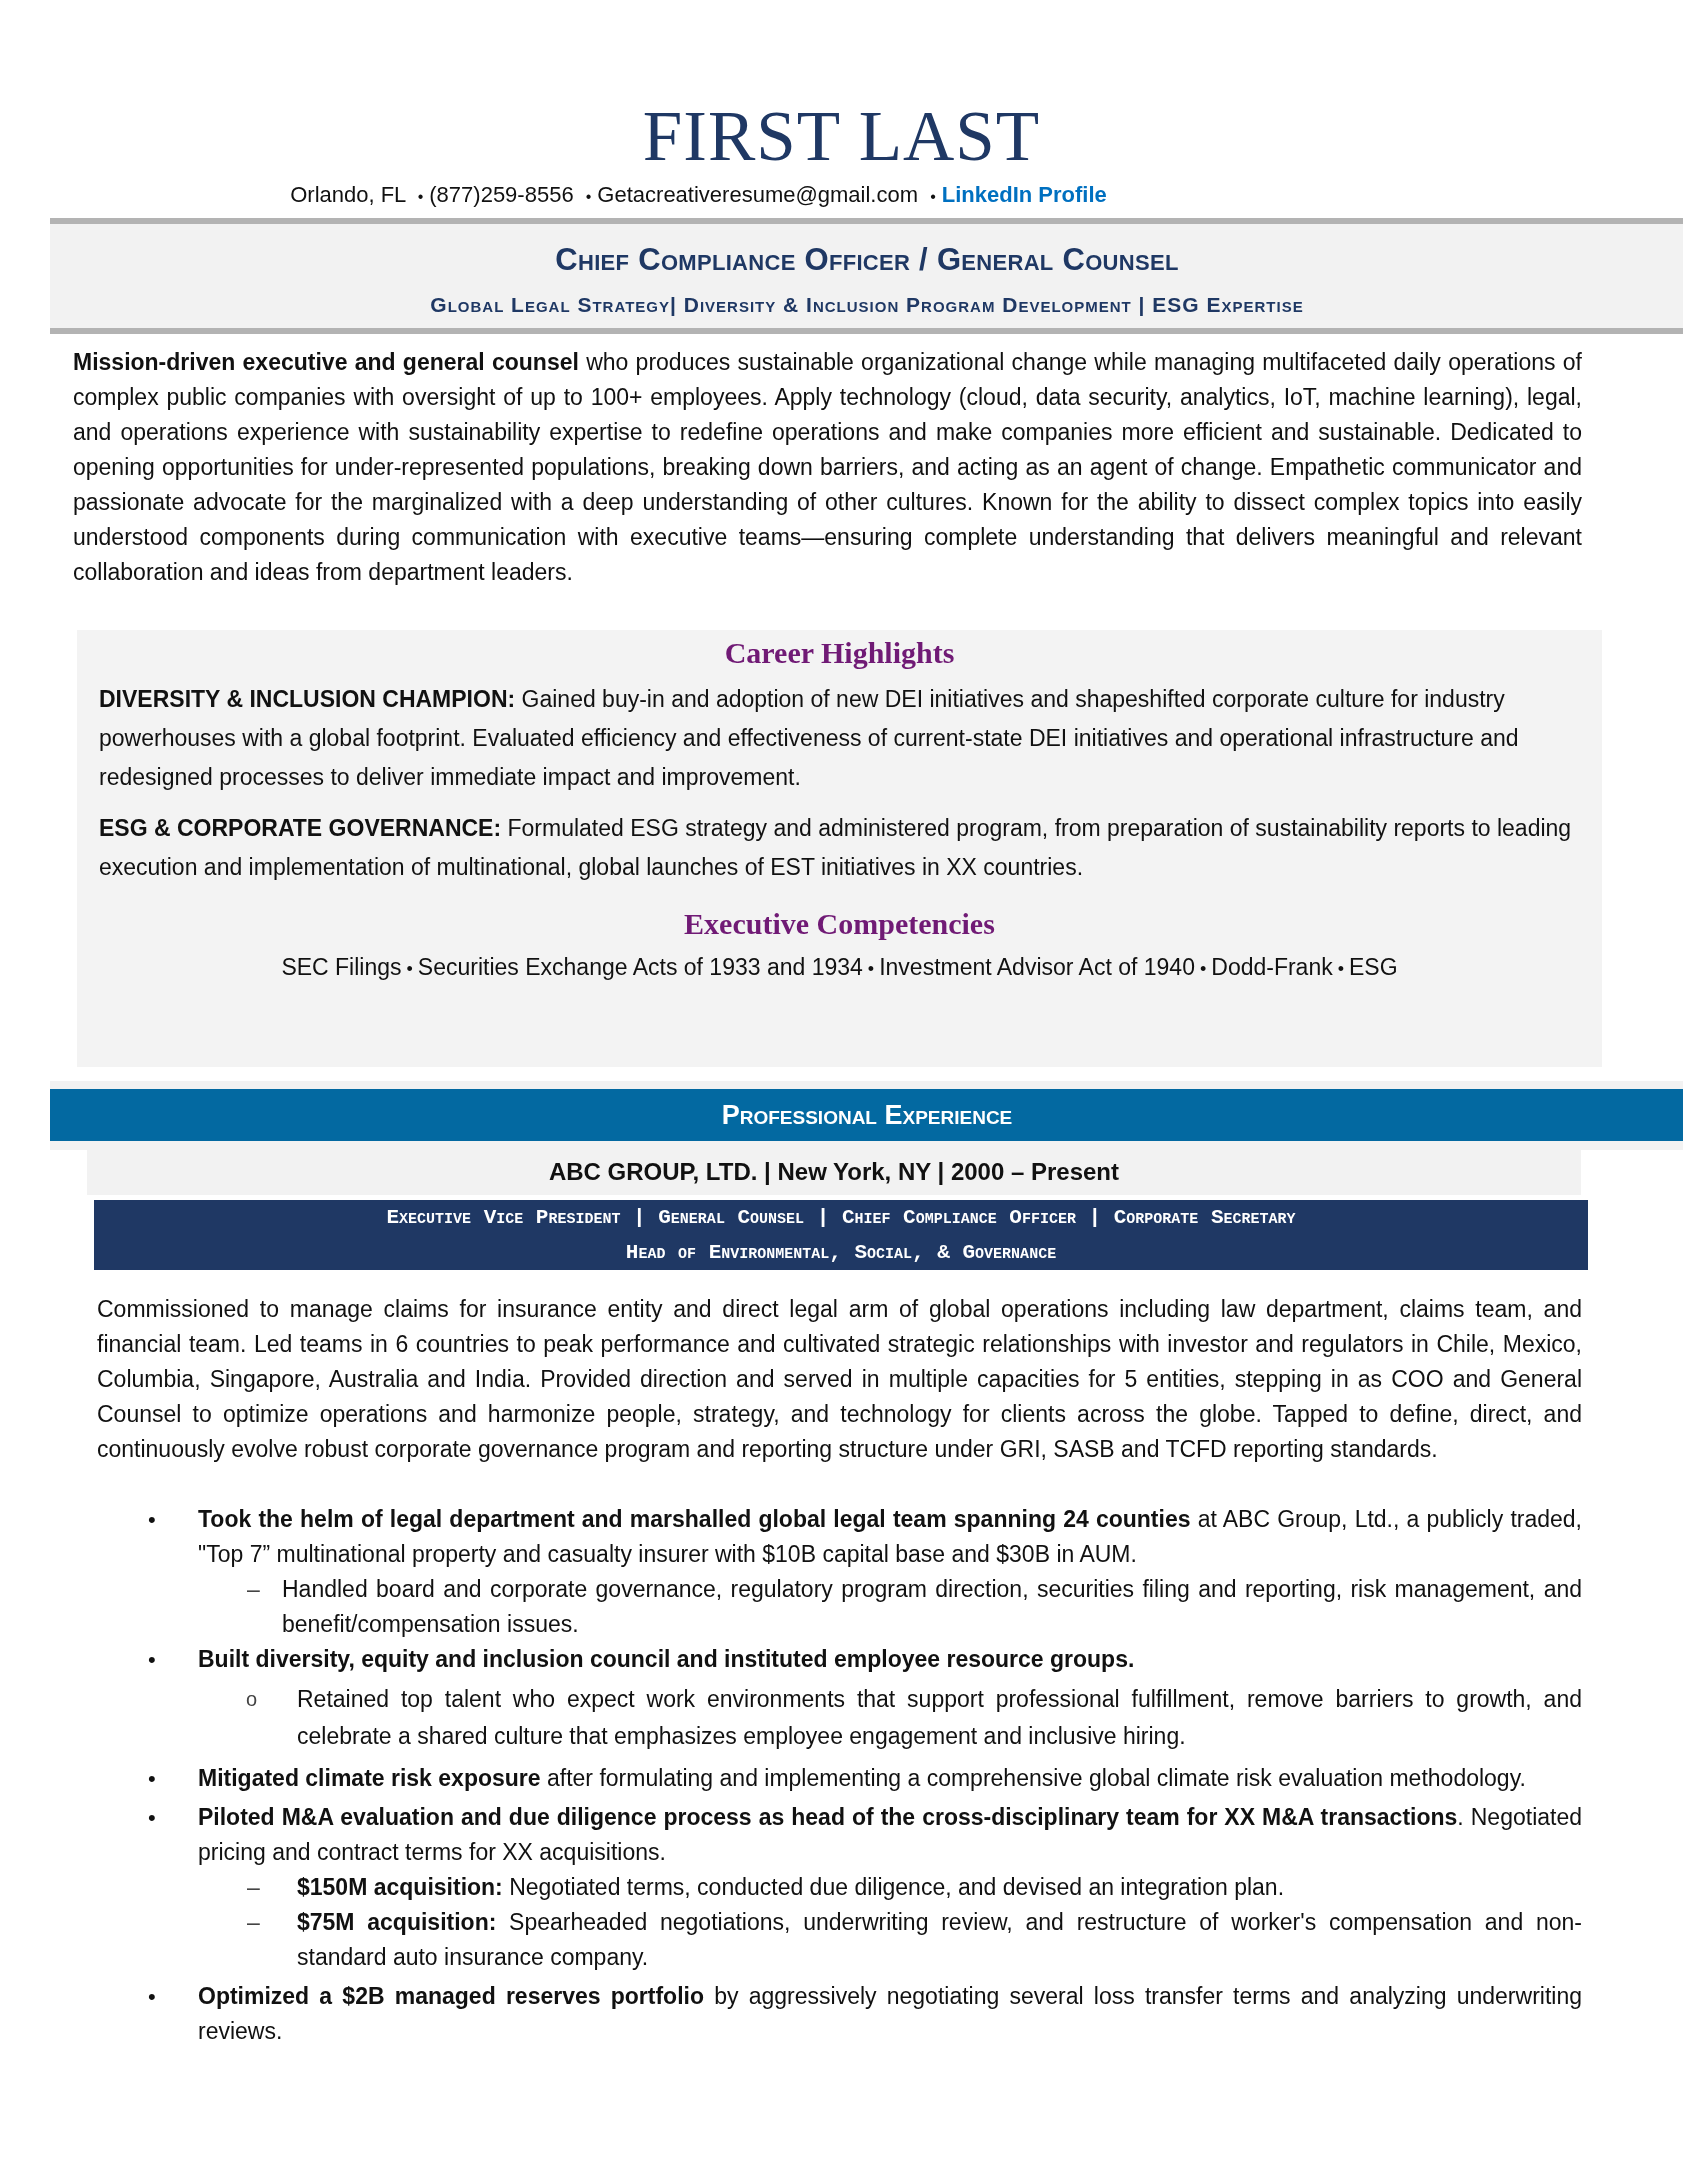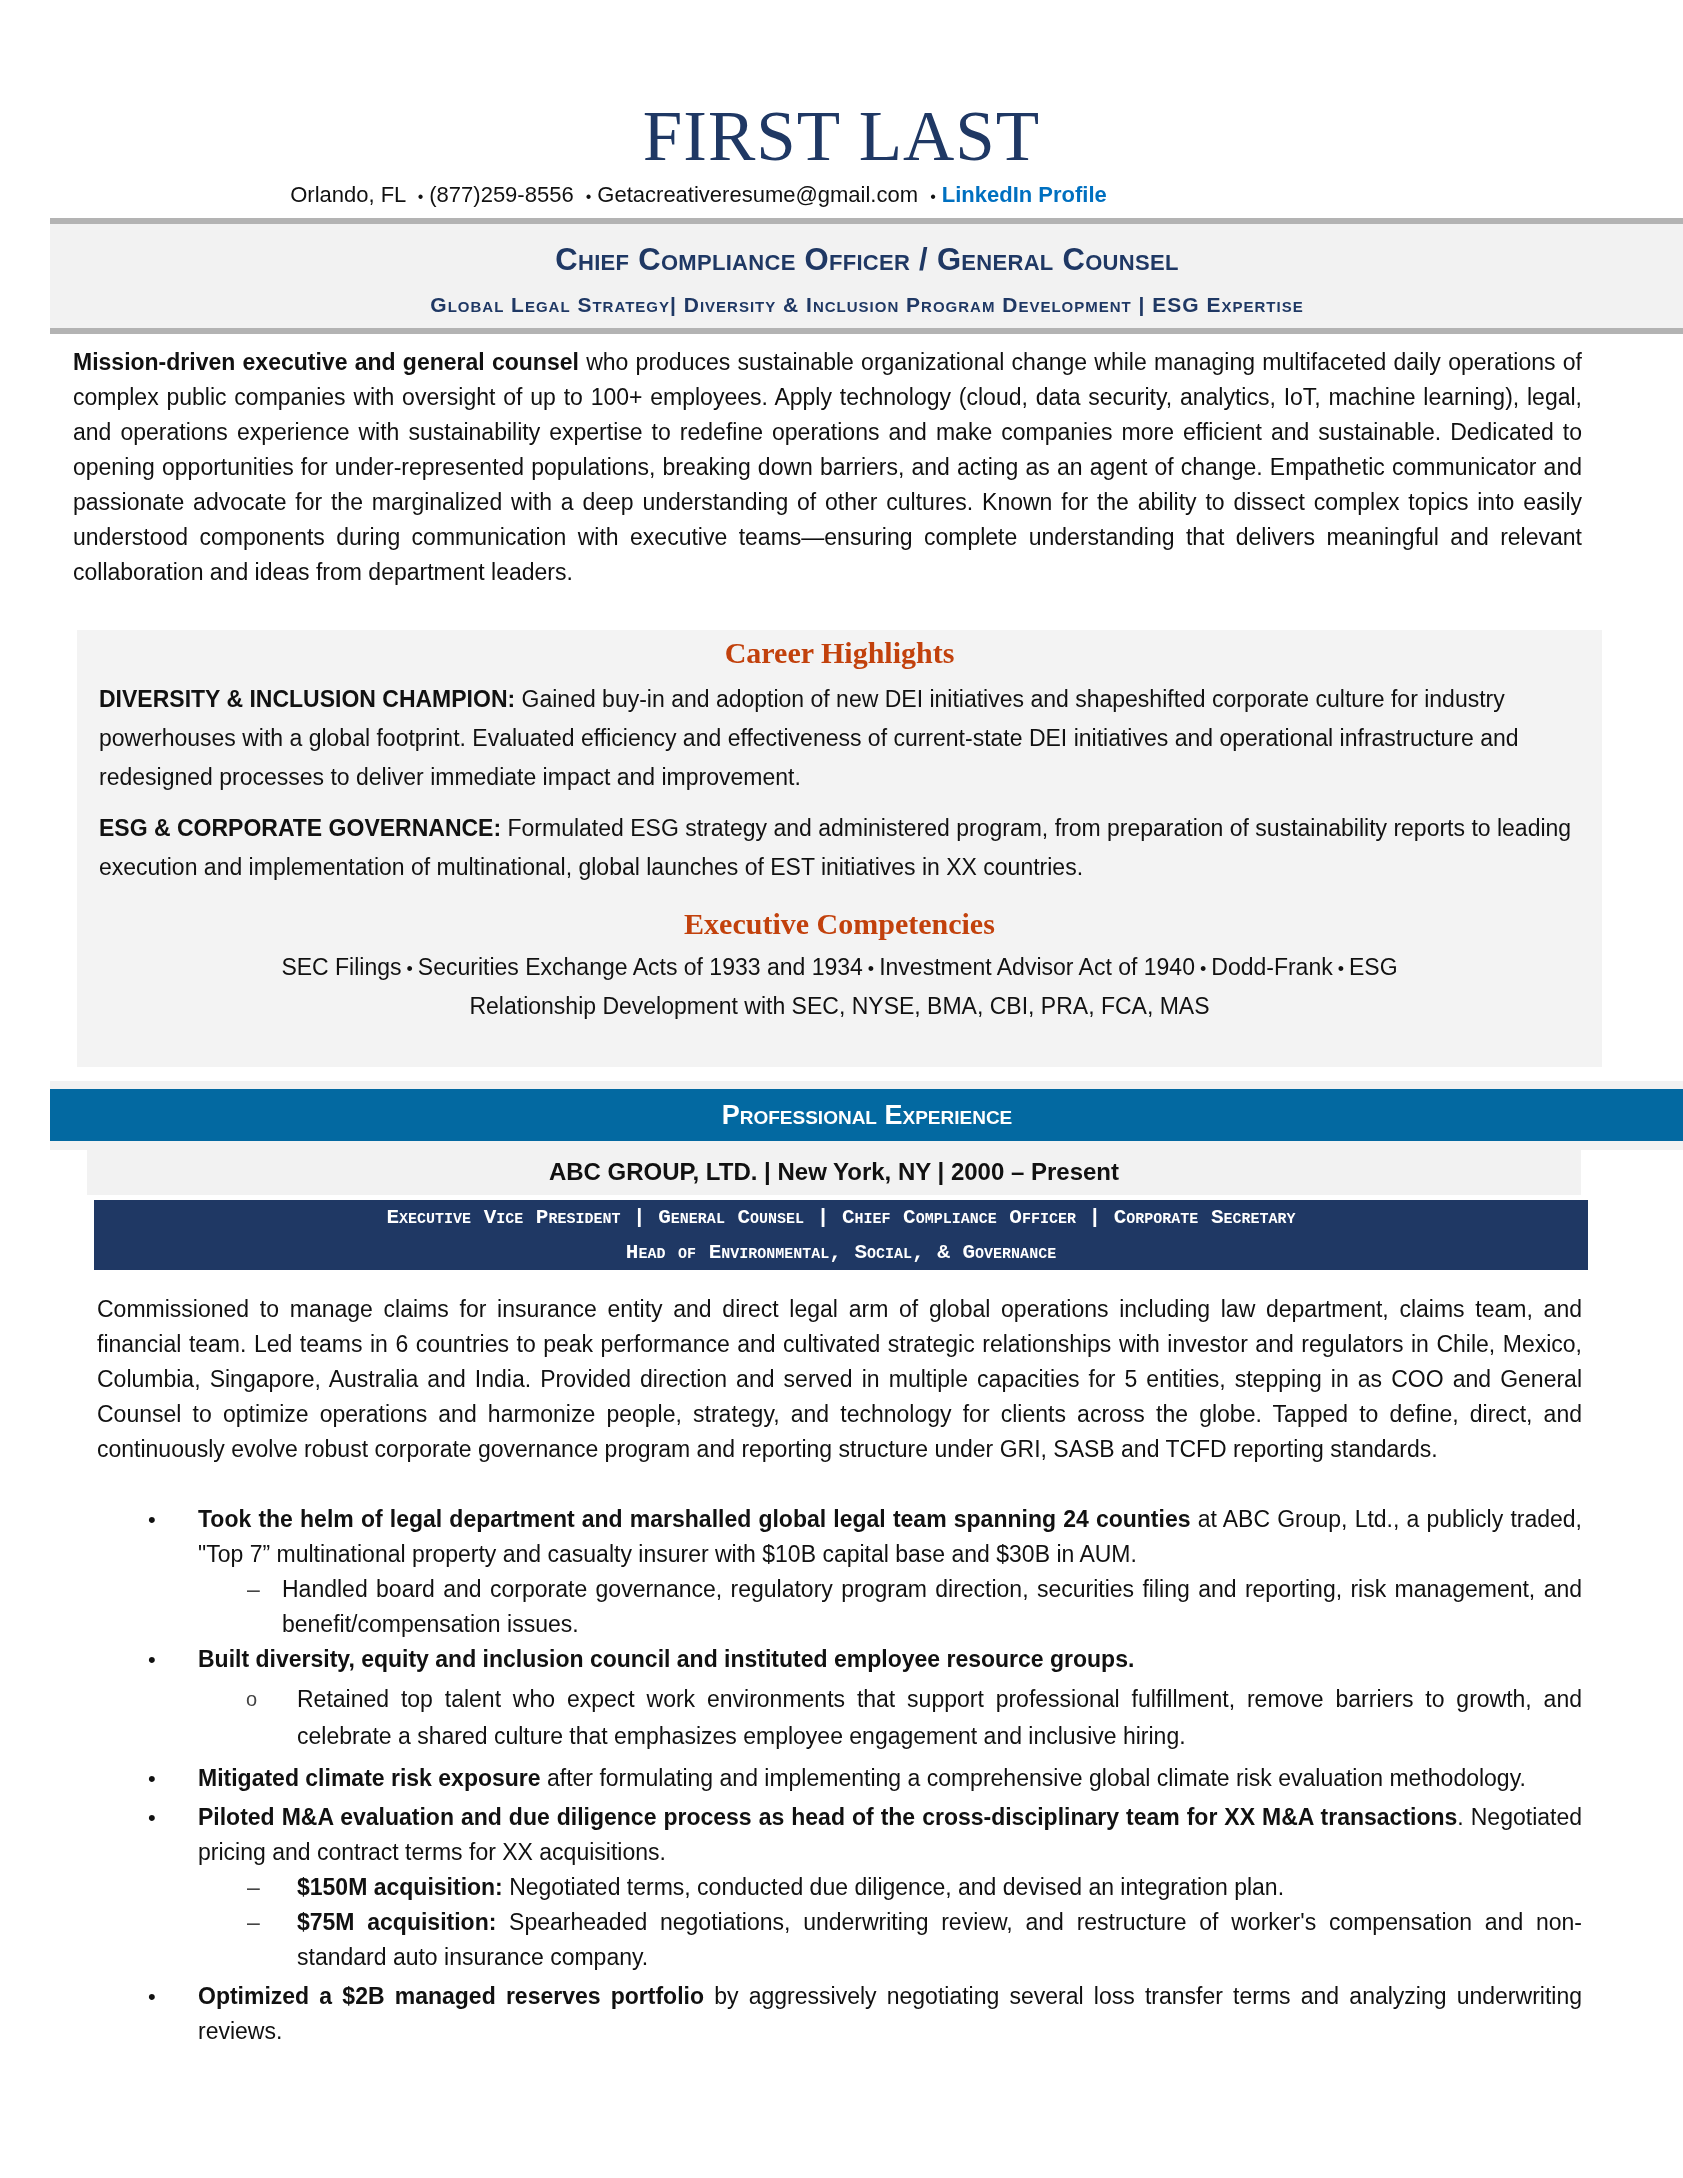--- a/index.html
+++ b/index.html
@@ -14,21 +14,21 @@
   .contact .sep { padding: 0 6px; font-size: 16px; }
   .title-band { left: 50px; width: 1634px; top: 218px; height: 116px; background: #f2f2f2;
                 border-top: 6px solid #b3b3b3; border-bottom: 6px solid #b3b3b3; box-sizing: border-box; }
   .title-main { position: absolute; left: 0; right: 0; top: 18px; text-align: center; font-weight: bold;
                 font-size: 31px; color: #1f3864; font-variant: small-caps; letter-spacing: 0.3px; }
   .title-sub { position: absolute; left: 0; right: 0; top: 69px; text-align: center; font-weight: bold;
                font-size: 21px; color: #1f3864; font-variant: small-caps; letter-spacing: 1px; }
   .summary { left: 73px; width: 1509px; top: 345px; font-size: 23px; line-height: 35px; text-align: justify; }
   .highlights { left: 77px; width: 1525px; top: 630px; height: 437px; background: #f3f3f3; }
   .h-head { position: absolute; left: 0; right: 0; text-align: center; font-family: "Liberation Serif", serif;
-            font-weight: bold; font-size: 30px; color: #c2410c; }
+            font-weight: bold; font-size: 30px; color: #701a75; }
   .hl-para { position: absolute; left: 22px; width: 1485px; font-size: 23px; line-height: 39px; }
   .comp { position: absolute; left: 0; right: 0; text-align: center; font-size: 23px; line-height: 40px; }
   .comp .dot { font-size: 18px; padding: 0 5px; }
   .pe-outer { left: 50px; width: 1634px; top: 1081px; height: 69px; background: #f2f2f2; }
   .pe-bar { left: 50px; width: 1634px; top: 1089px; height: 52px; background: #0369a1; color: #fff;
             text-align: center; font-weight: bold; font-size: 27px; line-height: 52px; font-variant: small-caps; }
   .co-bar { left: 87px; width: 1494px; top: 1148px; height: 47px; background: #f2f2f2; text-align: center;
             font-weight: bold; font-size: 24px; line-height: 47px; }
   .role-bar { left: 94px; width: 1494px; top: 1200px; height: 70px; background: #1f3864; color: #fff;
               text-align: center; font-weight: bold; font-size: 21px; font-variant: small-caps; font-family: Liberation Mono, monospace; }
@@ -66,21 +66,20 @@
 <div class="abs summary"><b>Mission-driven executive and general counsel</b><span> who produces sustainable organizational change while managing multifaceted daily operations of complex public companies with oversight of up to 100+ employees. Apply technology (cloud, data security, analytics, IoT, machine learning), legal, and operations experience with sustainability expertise to redefine operations and make companies more efficient and sustainable. Dedicated to opening opportunities for under-represented populations, breaking down barriers, and acting as an agent of change. Empathetic communicator and passionate advocate for the marginalized with a deep understanding of other cultures. Known for the ability to dissect complex topics into easily understood components during communication with executive teams—ensuring complete understanding that delivers meaningful and relevant collaboration and ideas from department leaders.</span></div>
 
 <div class="abs highlights">
   <div class="h-head" style="top:6px;">Career Highlights</div>
   <div class="hl-para" style="top:50px;"><b>DIVERSITY &amp; INCLUSION CHAMPION:</b><span> Gained buy-in and adoption of new DEI initiatives and shapeshifted corporate culture for industry powerhouses with a global footprint. Evaluated efficiency and effectiveness of current-state DEI initiatives and operational infrastructure and redesigned processes to deliver immediate impact and improvement.</span></div>
   <div class="hl-para" style="top:179px;"><b>ESG &amp; CORPORATE GOVERNANCE:</b><span> Formulated ESG strategy and administered program, from preparation of sustainability reports to leading execution and implementation of multinational, global launches of EST initiatives in XX countries.</span></div>
   <div class="h-head" style="top:277px;">Executive Competencies</div>
   <div class="comp" style="top:317px;">
     <span>SEC Filings</span><span class="dot">•</span><span>Securities Exchange Acts of 1933 and 1934</span><span class="dot">•</span><span>Investment Advisor Act of 1940</span><span class="dot">•</span><span>Dodd-Frank</span><span class="dot">•</span><span>ESG</span>
   </div>
-  <div class="comp" style="top:356px;">Relationship Development with SEC, NYSE, BMA, CBI, PRA, FCA, MAS</div>
 </div>
 
 <div class="abs pe-outer"></div>
 <div class="abs pe-bar">Professional Experience</div>
 <div class="abs co-bar">ABC GROUP, LTD. | New York, NY | 2000 – Present</div>
 <div class="abs role-bar">
   <div>Executive Vice President | General Counsel | Chief Compliance Officer | Corporate Secretary</div>
   <div>Head of Environmental, Social, &amp; Governance</div>
 </div>
 

